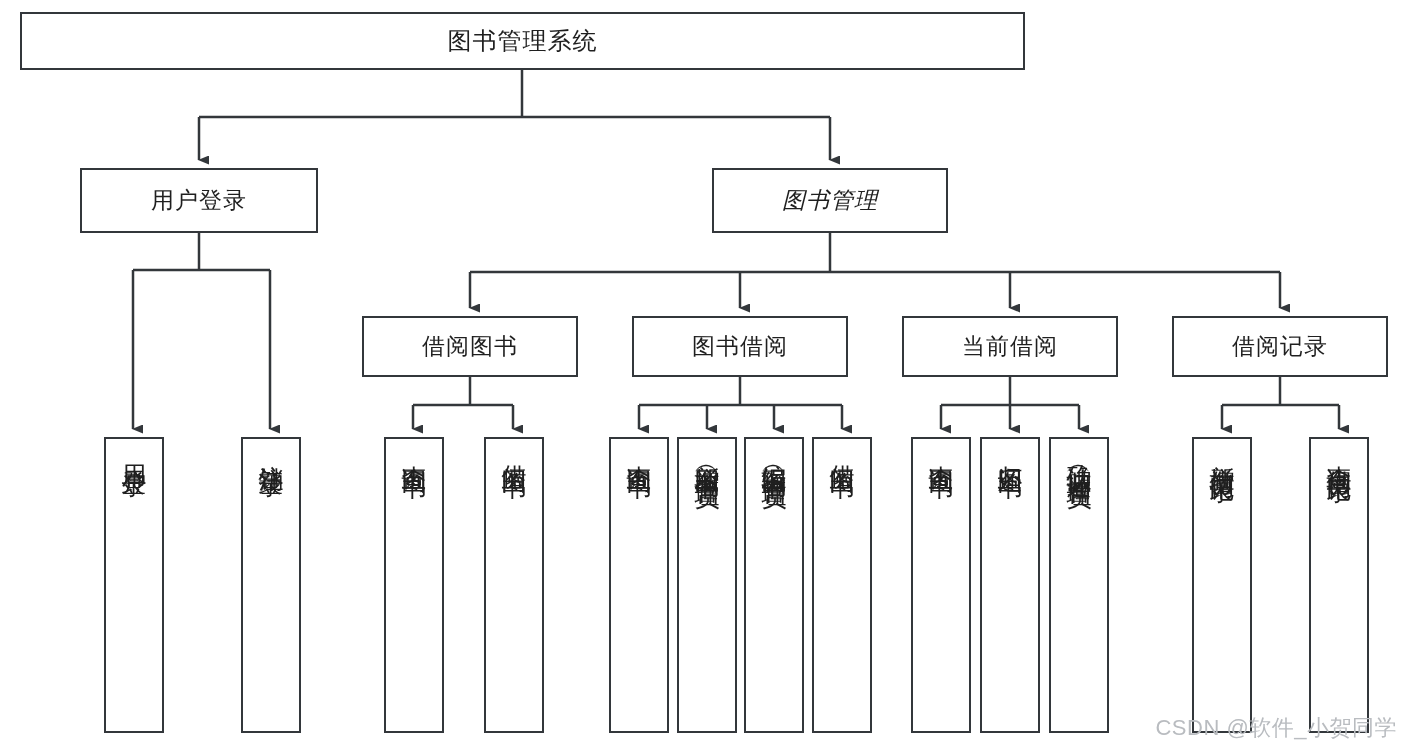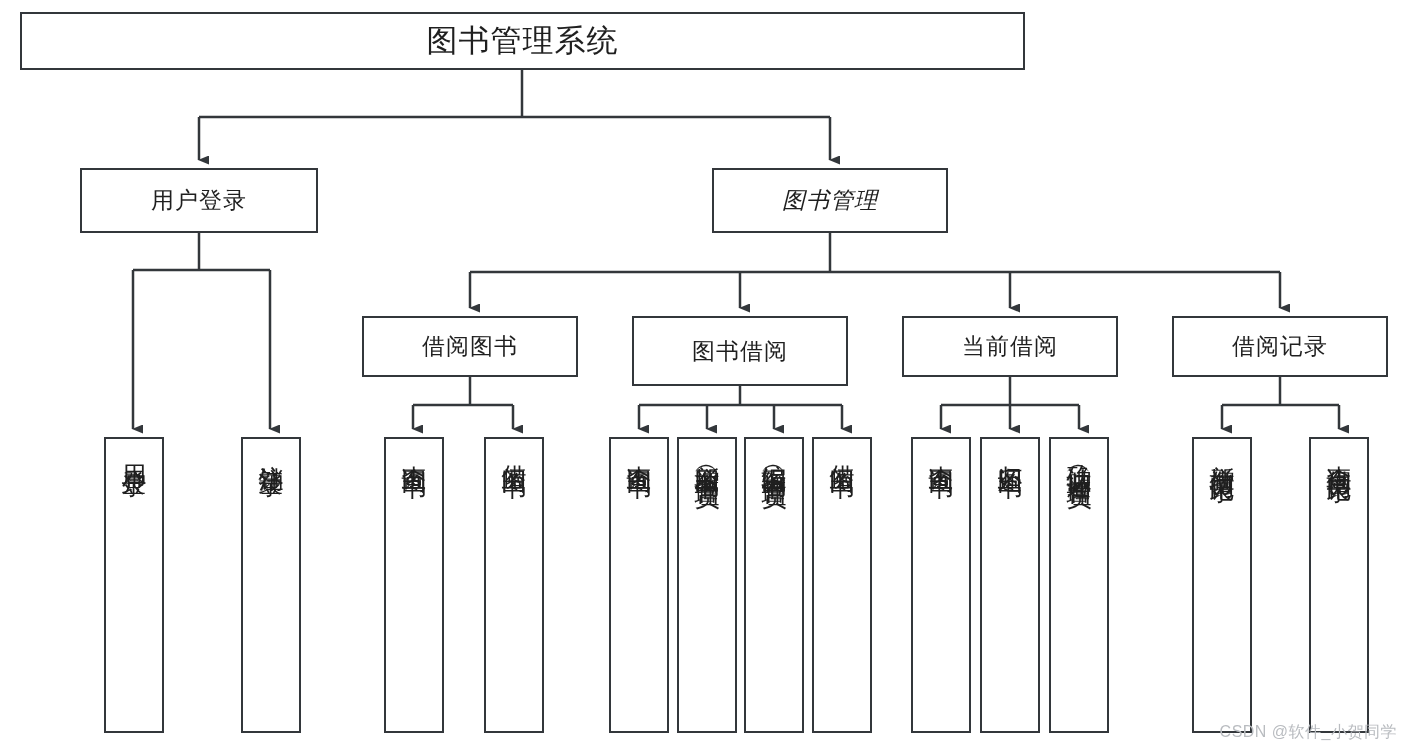--- a/index.html
+++ b/index.html
@@ -42,40 +42,40 @@
     line-height: 1.15;
     color: #1f1f1f;
   }
   
   .node.horiz .node-label {
     font-size: 23px;
     letter-spacing: 1px;
     white-space: nowrap;
   }
   .node.root .node-label {
-    font-size: 31px;
+    font-size: 24px;
   }
   
   .node.vert {
     align-items: flex-start;
     padding-top: 6px;
   }
   .node.vert .node-label {
     writing-mode: vertical-rl;
     text-orientation: upright;
     font-size: 25px;
     line-height: 1.0;
     letter-spacing: 3px;
     white-space: nowrap;
   }
   .watermark {
     position: absolute;
     right: 8px;
     bottom: 4px;
-    font-size: 16px;
+    font-size: 22px;
     color: #b9bcc0;
     letter-spacing: 0.5px;
     white-space: nowrap;
     user-select: none;
   }
 </style>
 </head>
 <body>
 
 <div id="diagram-root">
@@ -137,21 +137,21 @@
   <div class="node horiz" style="left:80px; top:168px; width:238px; height:65px;">
     <span class="node-label">用户登录</span>
   </div>
   <div class="node horiz" style="left:712px; top:168px; width:236px; height:65px;font-style:italic;">
     <span class="node-label">图书管理</span>
   </div>
 
   <div class="node horiz" style="left:362px; top:316px; width:216px; height:61px;">
     <span class="node-label">借阅图书</span>
   </div>
-  <div class="node horiz" style="left:632px; top:316px; width:216px; height:70px;">
+  <div class="node horiz" style="left:632px; top:316px; width:216px; height:61px;">
     <span class="node-label">图书借阅</span>
   </div>
   <div class="node horiz" style="left:1172px; top:316px; width:216px; height:61px;">
     <span class="node-label">借阅记录</span>
   </div>
   <div class="node horiz" style="left:902px; top:316px; width:216px; height:61px;">
     <span class="node-label">当前借阅</span>
   </div>
 
   <div class="node vert" style="left:104px; top:437px; width:60px; height:296px;">

